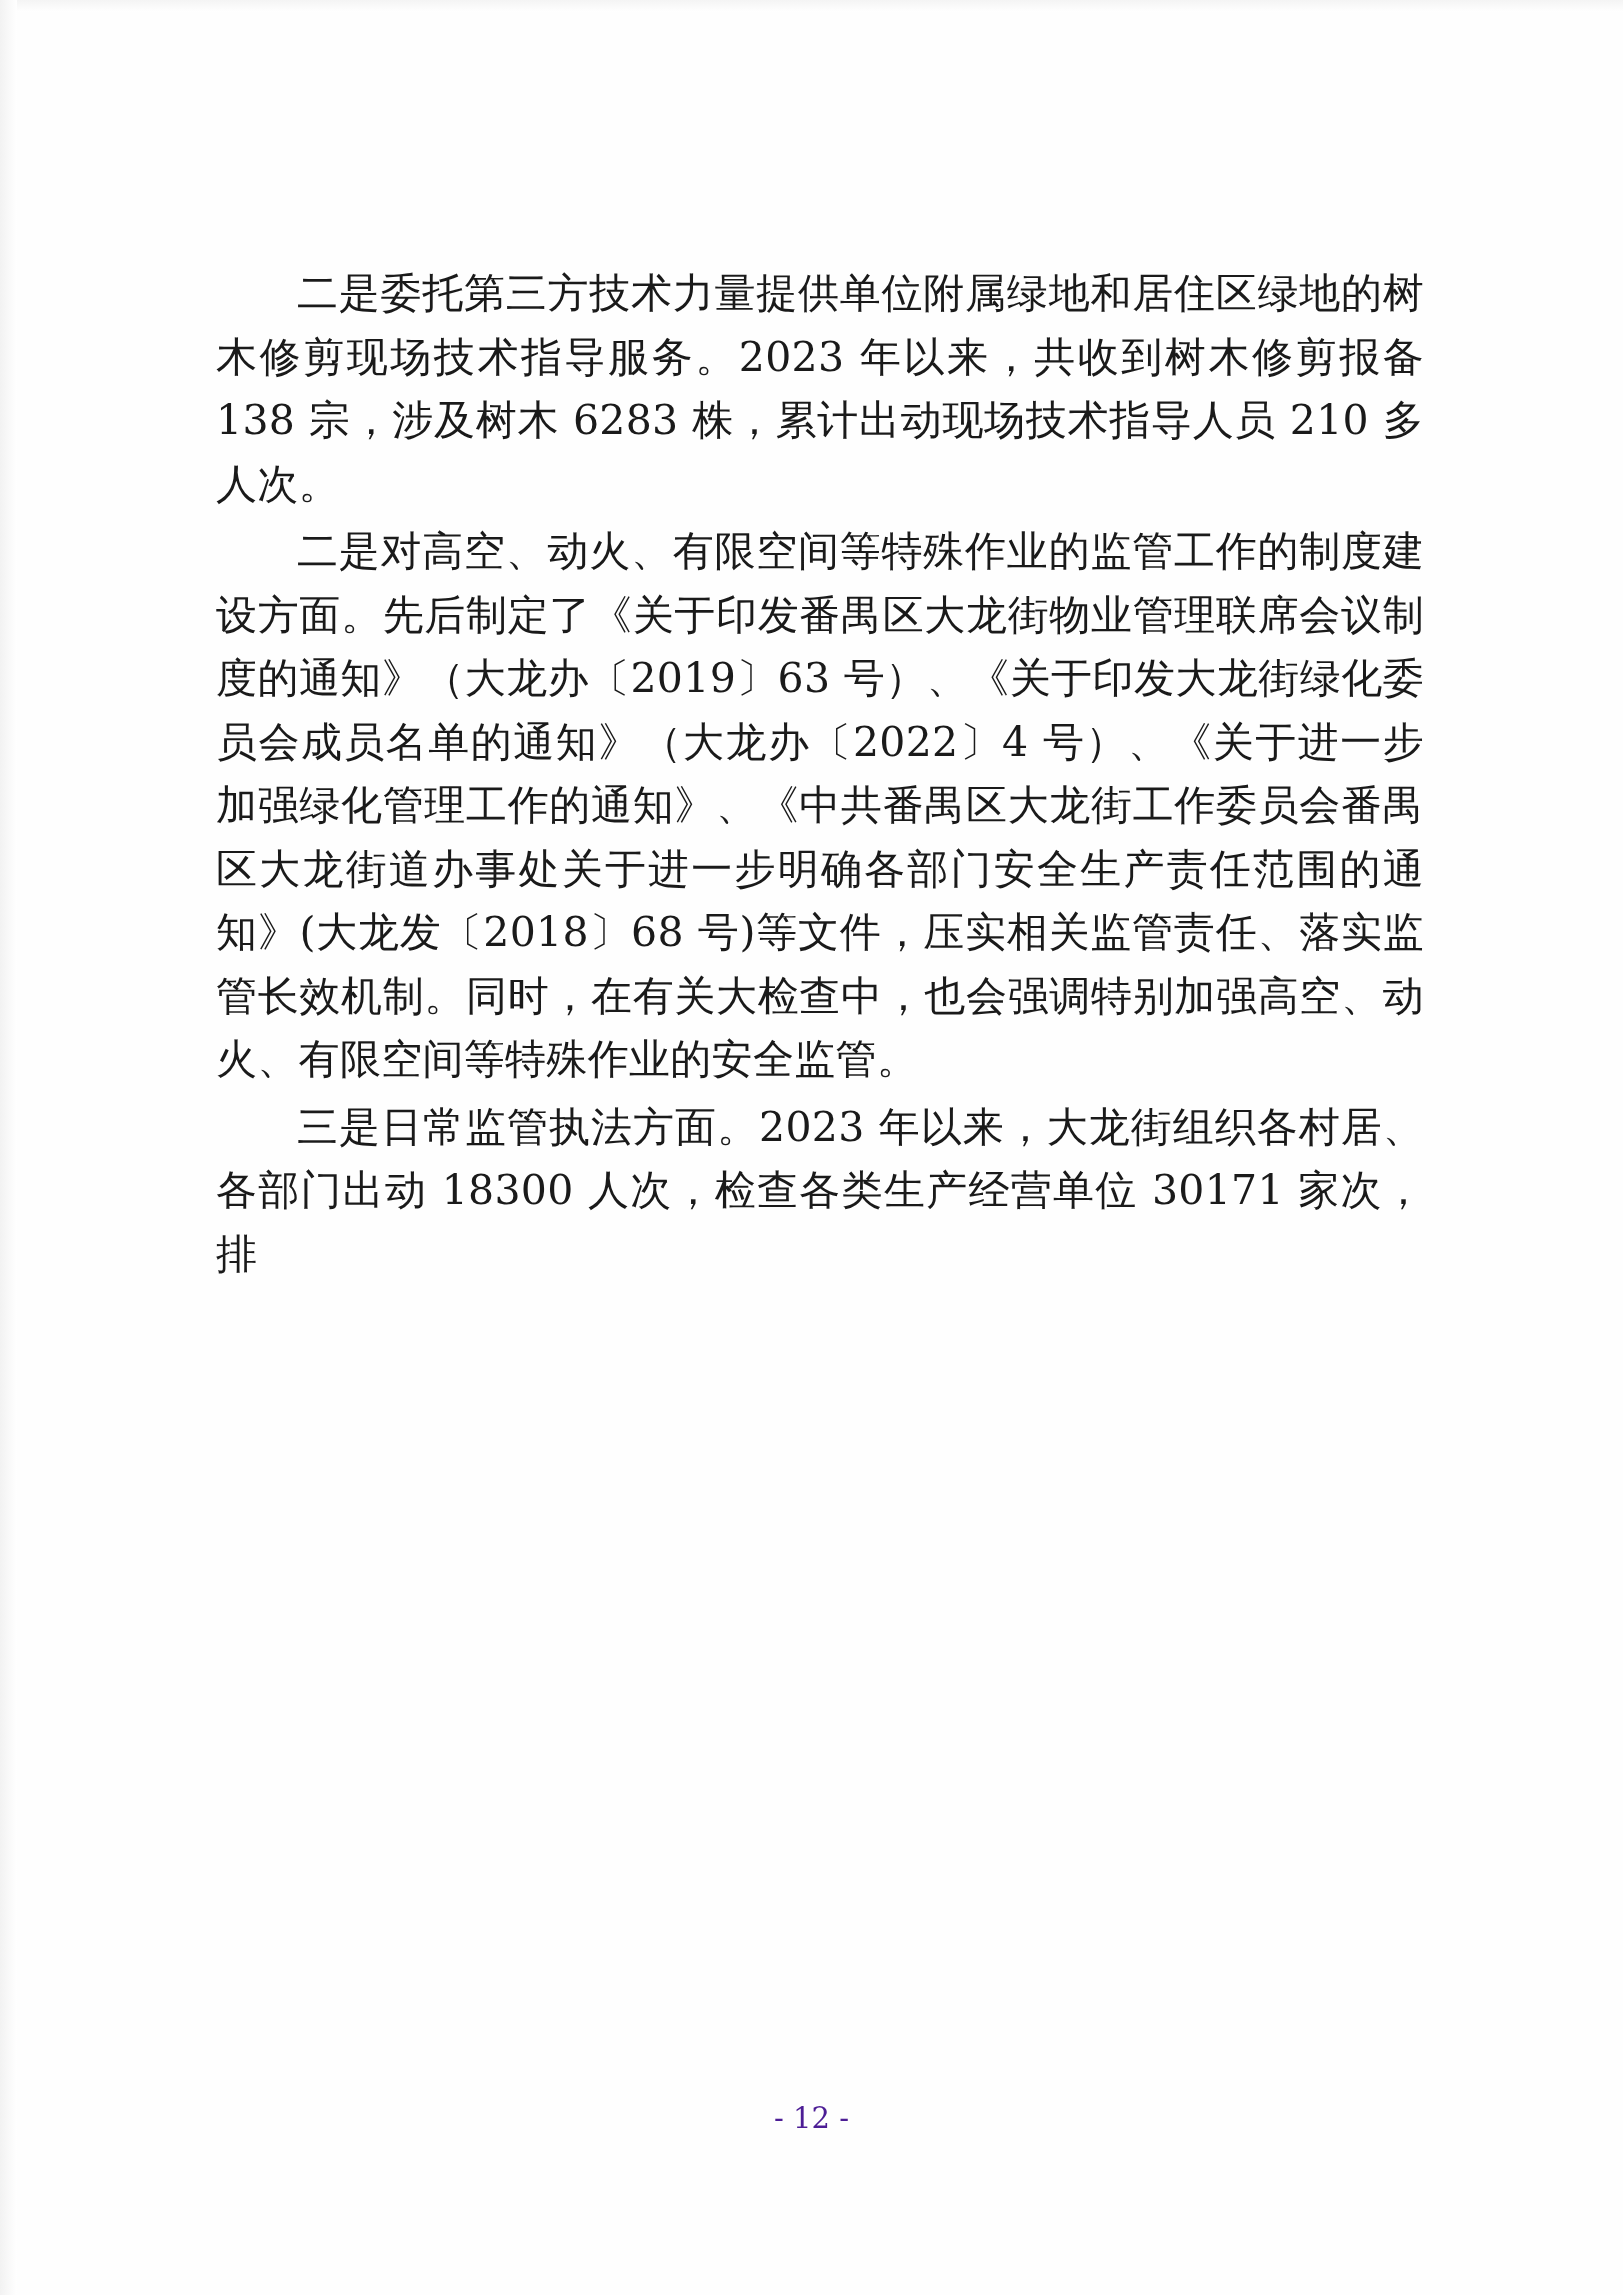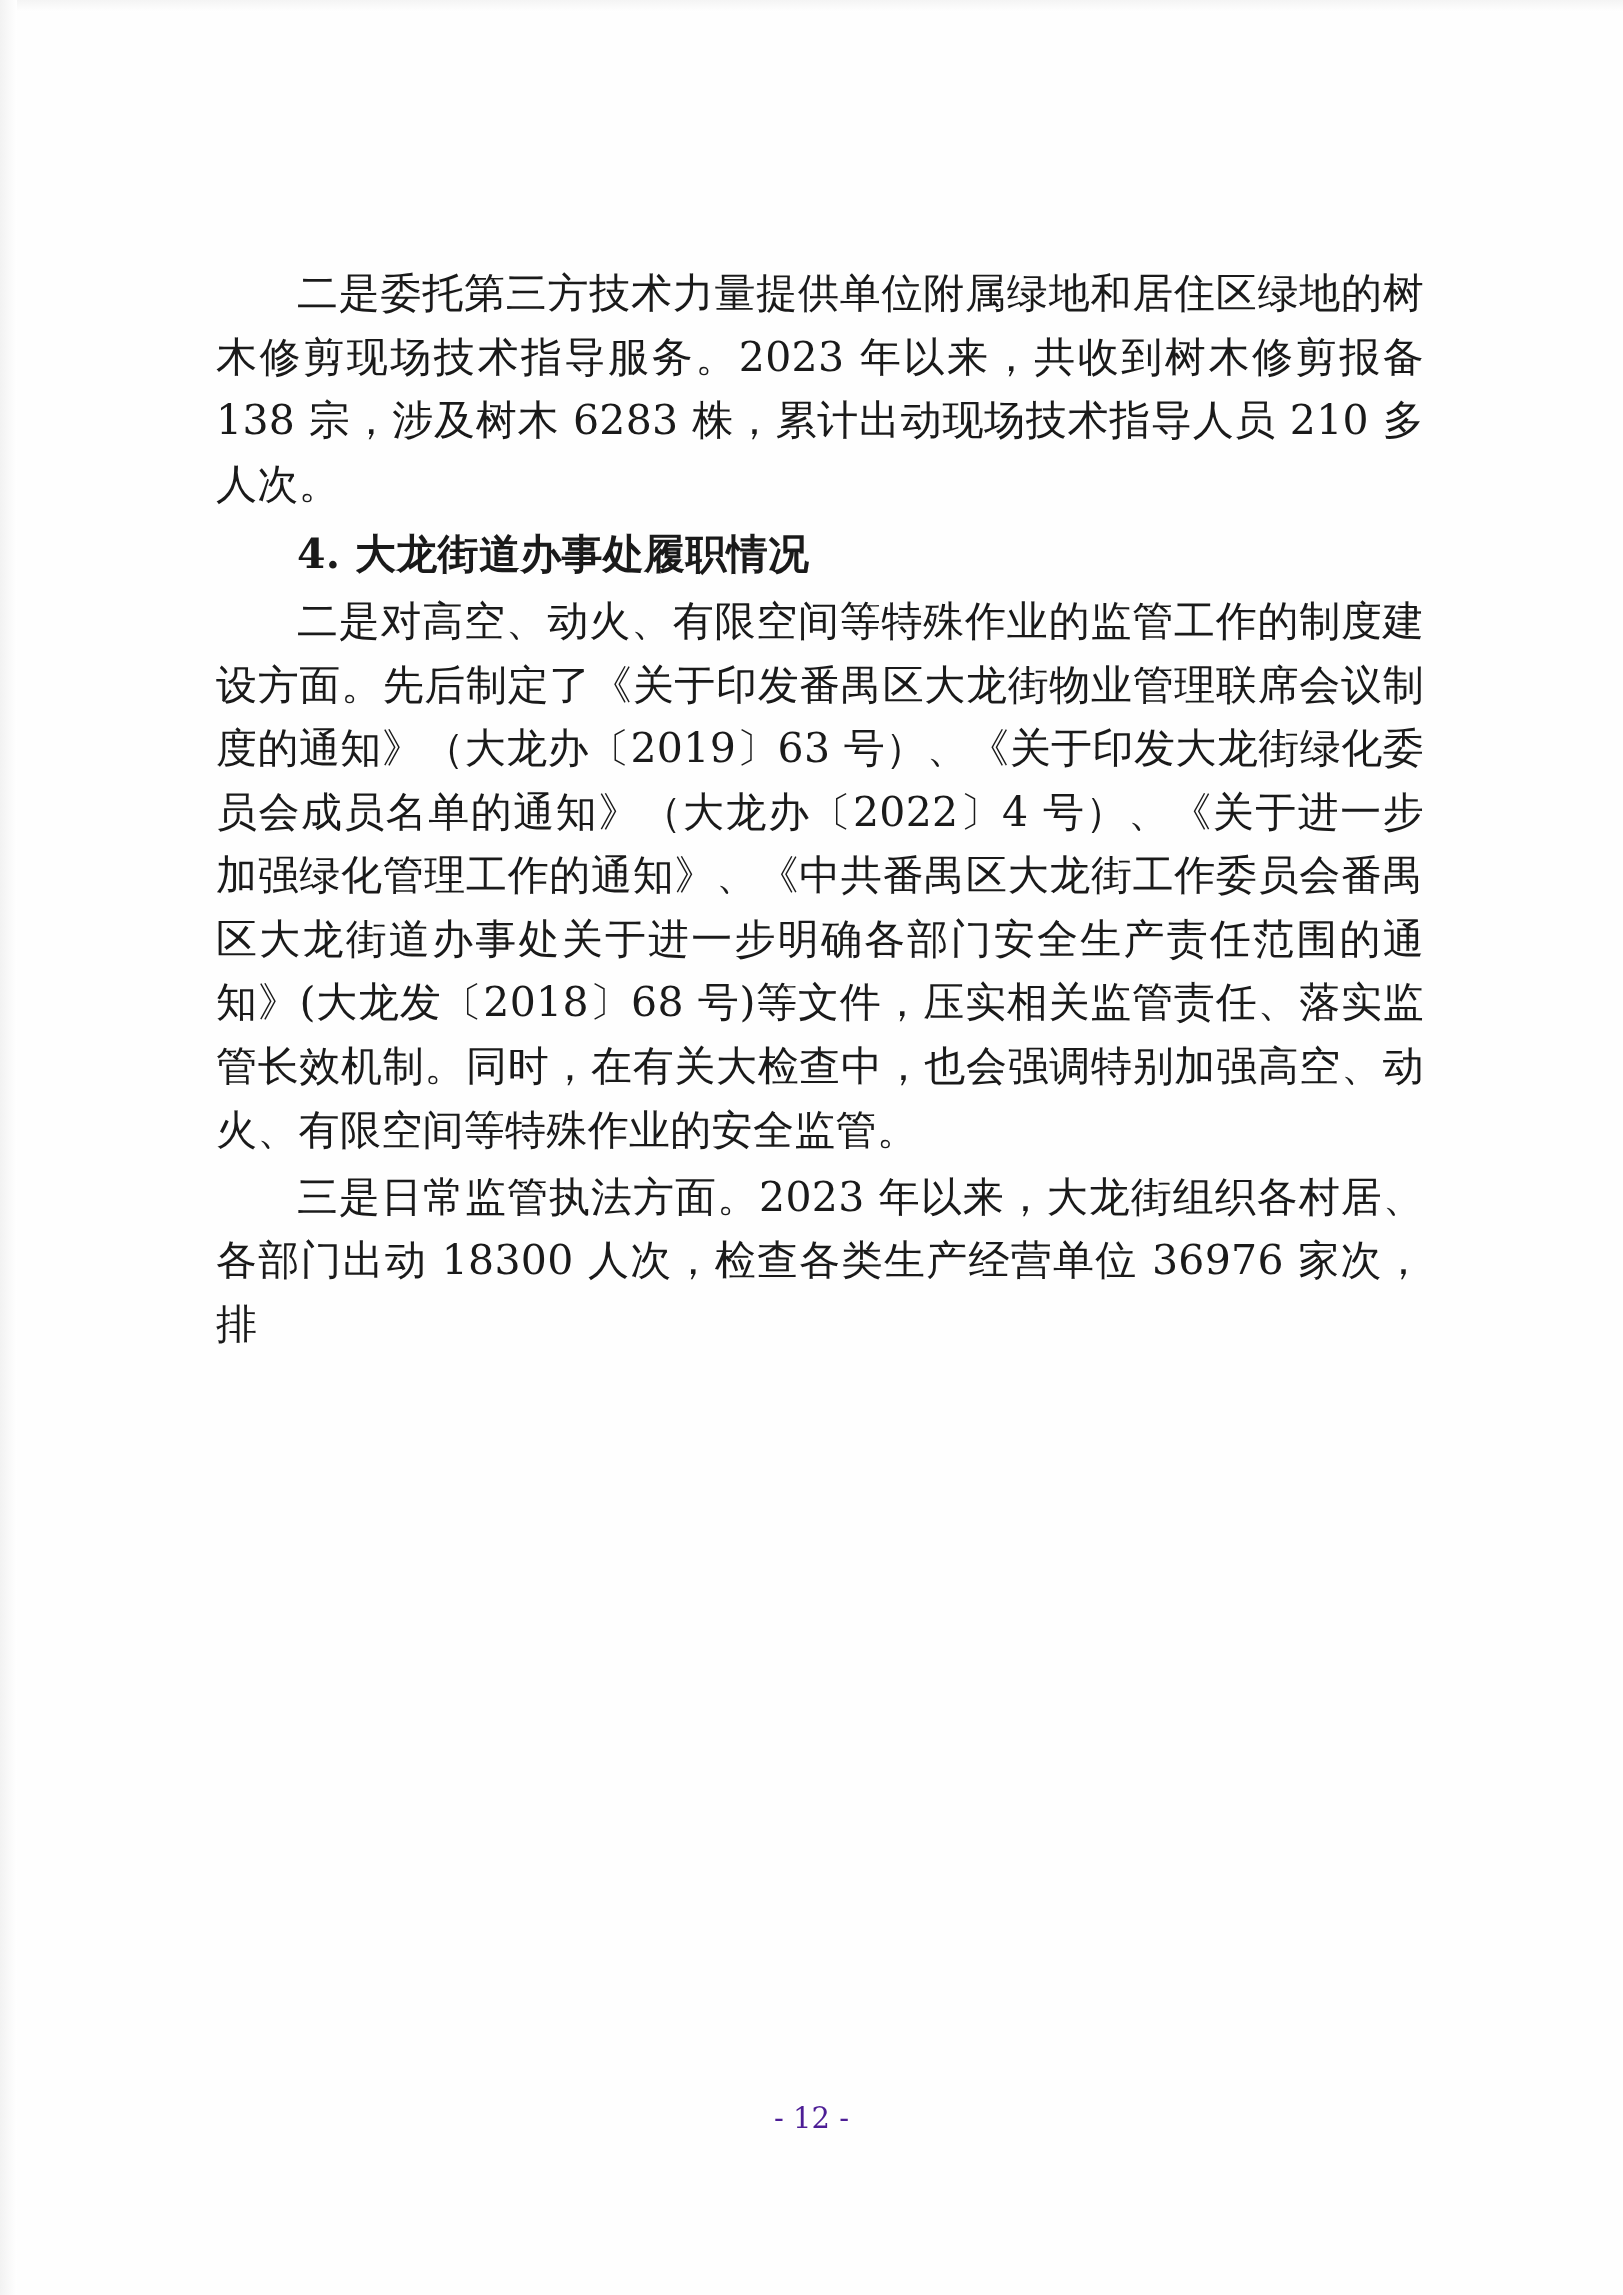--- a/index.html
+++ b/index.html
@@ -79,25 +79,24 @@
 
 <div class="page">
 
   <div class="scan-edge-top"></div>
   <div class="scan-edge-left"></div>
 
   <div class="content">
 
     <p class="para">二是委托第三方技术力量提供单位附属绿地和居住区绿地的树木修剪现场技术指导服务。2023 年以来，共收到树木修剪报备 138 宗，涉及树木 6283 株，累计出动现场技术指导人员 210 多人次。</p>
 
-    <p class="heading">4. 大龙街道办事处履职情况</p>
 
 
     <p class="para">二是对高空、动火、有限空间等特殊作业的监管工作的制度建设方面。先后制定了《关于印发番禺区大龙街物业管理联席会议制度的通知》（大龙办〔2019〕63 号）、《关于印发大龙街绿化委员会成员名单的通知》（大龙办〔2022〕4 号）、《关于进一步加强绿化管理工作的通知》、《中共番禺区大龙街工作委员会番禺区大龙街道办事处关于进一步明确各部门安全生产责任范围的通知》(大龙发〔2018〕68 号)等文件，压实相关监管责任、落实监管长效机制。同时，在有关大检查中，也会强调特别加强高空、动火、有限空间等特殊作业的安全监管。</p>
 
-    <p class="para">三是日常监管执法方面。2023 年以来，大龙街组织各村居、各部门出动 18300 人次，检查各类生产经营单位 36976 家次，排</p>
+    <p class="para">三是日常监管执法方面。2023 年以来，大龙街组织各村居、各部门出动 18300 人次，检查各类生产经营单位 30171 家次，排</p>
 
   </div>
 
   <div class="footer">- 12 -</div>
 
 </div>
 
 
 </body></html>

